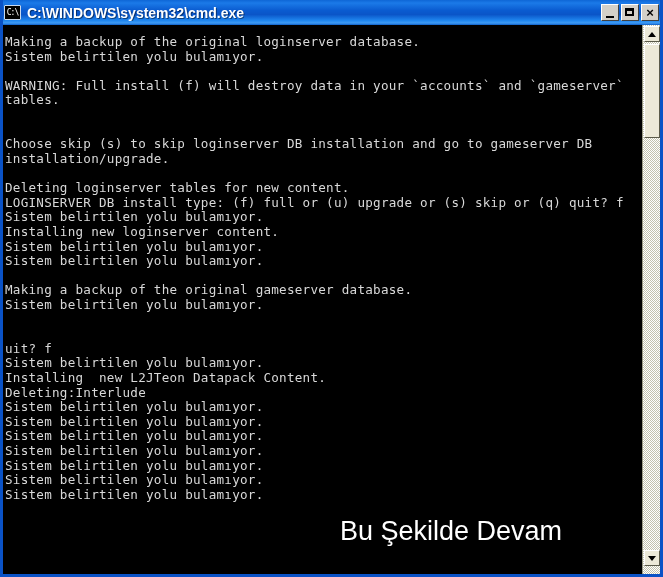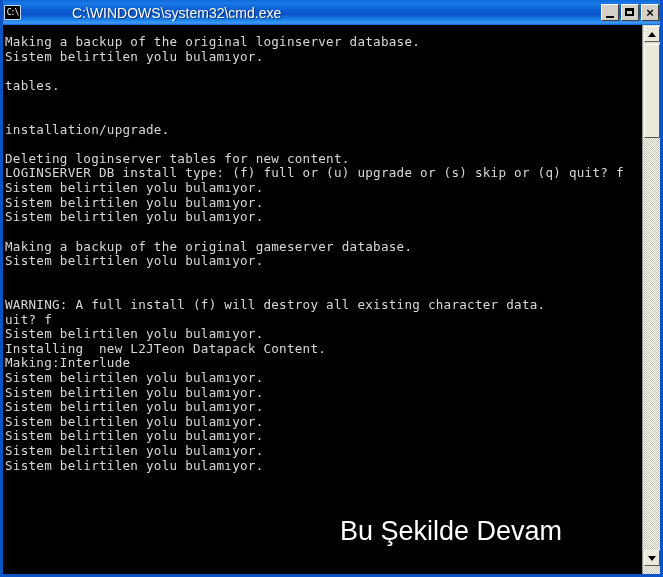--- a/index.html
+++ b/index.html
@@ -63,27 +63,26 @@
     letter-spacing: -1px;
     text-align: center;
     overflow: hidden;
     flex: 0 0 auto;
     margin-right: 6px;
   }
   .title-text {
     color: #ffffff;
     font-family: "Liberation Sans", sans-serif;
     font-size: 14px;
-    font-weight: normal;
+    font-weight: bold;
     letter-spacing: 0px;
     white-space: nowrap;
     text-shadow: 1px 1px 0 rgba(0,0,0,0.45);
     flex: 1 1 auto;
     overflow: hidden;
-    margin-left: 45px;
   }
   .title-buttons {
     display: flex;
     gap: 2px;
     flex: 0 0 auto;
     margin-right: 2px;
   }
   .tbtn {
     width: 18px;
     height: 17px;
@@ -218,40 +217,42 @@
           <span class="g">×</span>
         </div>
     </div>
   </div>
 
   <div class="console">
     <div class="console-inner" id="console-inner">
         <div class="cline">Making a backup of the original loginserver database.</div>
         <div class="cline">Sistem belirtilen yolu bulamıyor.</div>
         <div class="cline"></div>
+        <div class="cline">WARNING: Full install (f) will destroy data in your `accounts` and `gameserver`</div>
         <div class="cline">tables.</div>
         <div class="cline"></div>
         <div class="cline"></div>
+        <div class="cline">Choose skip (s) to skip loginserver DB installation and go to gameserver DB</div>
         <div class="cline">installation/upgrade.</div>
         <div class="cline"></div>
         <div class="cline">Deleting loginserver tables for new content.</div>
         <div class="cline">LOGINSERVER DB install type: (f) full or (u) upgrade or (s) skip or (q) quit? f</div>
         <div class="cline">Sistem belirtilen yolu bulamıyor.</div>
+        <div class="cline">Installing new loginserver content.</div>
         <div class="cline">Sistem belirtilen yolu bulamıyor.</div>
         <div class="cline">Sistem belirtilen yolu bulamıyor.</div>
         <div class="cline"></div>
         <div class="cline">Making a backup of the original gameserver database.</div>
         <div class="cline">Sistem belirtilen yolu bulamıyor.</div>
         <div class="cline"></div>
         <div class="cline"></div>
-        <div class="cline">WARNING: A full install (f) will destroy all existing character data.</div>
         <div class="cline">uit? f</div>
         <div class="cline">Sistem belirtilen yolu bulamıyor.</div>
         <div class="cline">Installing  new L2JTeon Datapack Content.</div>
-        <div class="cline">Making:Interlude</div>
+        <div class="cline">Deleting:Interlude</div>
         <div class="cline">Sistem belirtilen yolu bulamıyor.</div>
         <div class="cline">Sistem belirtilen yolu bulamıyor.</div>
         <div class="cline">Sistem belirtilen yolu bulamıyor.</div>
         <div class="cline">Sistem belirtilen yolu bulamıyor.</div>
         <div class="cline">Sistem belirtilen yolu bulamıyor.</div>
         <div class="cline">Sistem belirtilen yolu bulamıyor.</div>
         <div class="cline">Sistem belirtilen yolu bulamıyor.</div>
       </div>
   </div>
 

